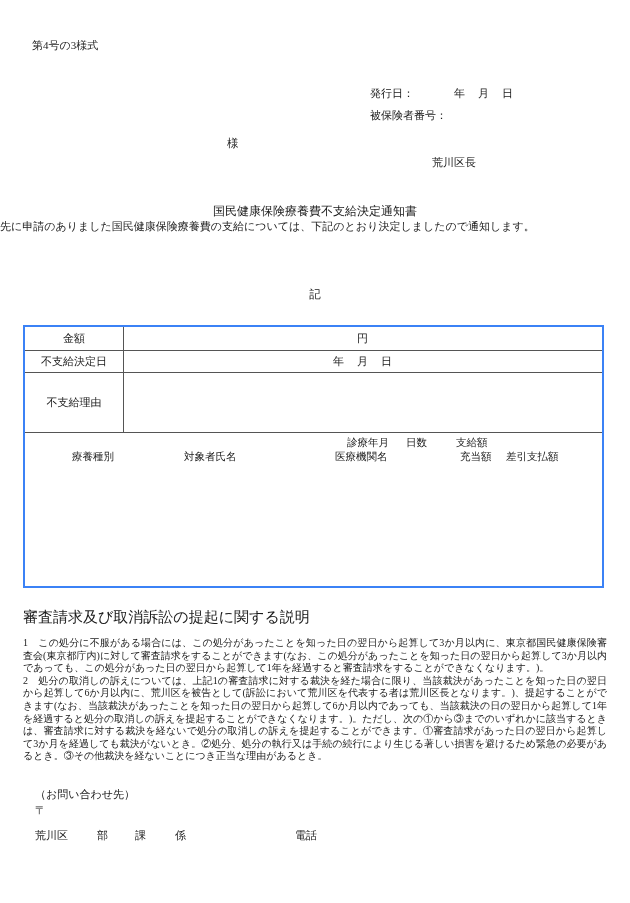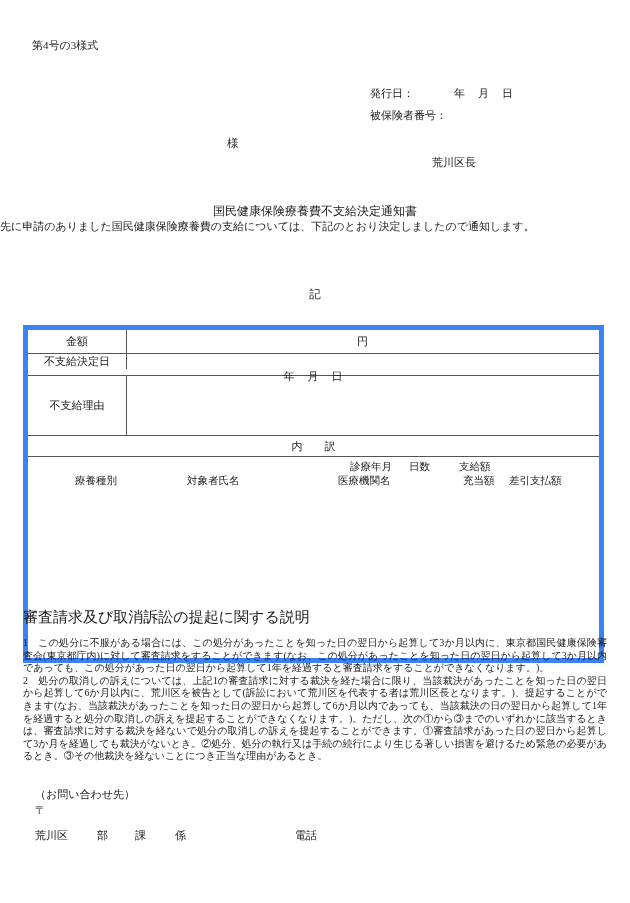--- a/index.html
+++ b/index.html
@@ -21,32 +21,32 @@
 
   .addressee { left: 227px; top: 136px; font-size: 11.5px; }
   .issuer { left: 432px; top: 155px; font-size: 11px; }
 
   .doc-title { left: 0; top: 203px; width: 630px; text-align: center; font-size: 12px; }
   .doc-intro { left: 0; top: 219px; width: 514px; text-align: left; font-size: 11px; }
   .record-marker { left: 0; top: 287px; width: 630px; text-align: center; font-size: 11.5px; }
 
   .decision-table {
     position: absolute; left: 23px; top: 325px;
-    width: 581px; height: 338px;
-    border: 5px solid #3b82f6;
+    width: 581px; height: 263px;
+    border: 2px solid #3b82f6;
     font-size: 11px;
   }
   .t-row { display: flex; border-bottom: 1px solid #555555; }
   .t-label {
     width: 99px; border-right: 1px solid #555555;
     display: flex; align-items: center; justify-content: center;
   }
   .t-value { flex: 1; display: flex; align-items: center; justify-content: center; letter-spacing: 1px; }
   .r-amount { height: 24px; }
-  .r-date { height: 22px; flex-direction: column; }
+  .r-date { height: 22px; }
   .r-reason { height: 60px; }
   .t-breakdown {
     height: 21px; border-bottom: 1px solid #555555;
     display: flex; align-items: center; justify-content: center;
   }
   .t-detail { position: relative; height: 133px; font-size: 10.5px; }
   .t-detail span { position: absolute; white-space: nowrap; padding-left: 12px; }
   .c-treatment-month { left: 310px; top: 3px; }
   .c-days            { left: 369px; top: 3px; }
   .c-payment         { left: 419px; top: 3px; }
@@ -98,21 +98,20 @@
     <div class="t-value">円</div>
   </div>
   <div class="t-row r-date">
     <div class="t-label">不支給決定日</div>
     <div class="t-value">年　月　日</div>
   </div>
   <div class="t-row r-reason">
     <div class="t-label">不支給理由</div>
     <div class="t-value"></div>
   </div>
-  <div class="t-breakdown">内　　訳</div>
   <div class="t-detail">
     <span class="c-treatment-month">診療年月</span>
     <span class="c-days">日数</span>
     <span class="c-payment">支給額</span>
     <span class="c-treatment-type">療養種別</span>
     <span class="c-target-name">対象者氏名</span>
     <span class="c-institution">医療機関名</span>
     <span class="c-appropriation">充当額</span>
     <span class="c-net-payment">差引支払額</span>
   </div>

